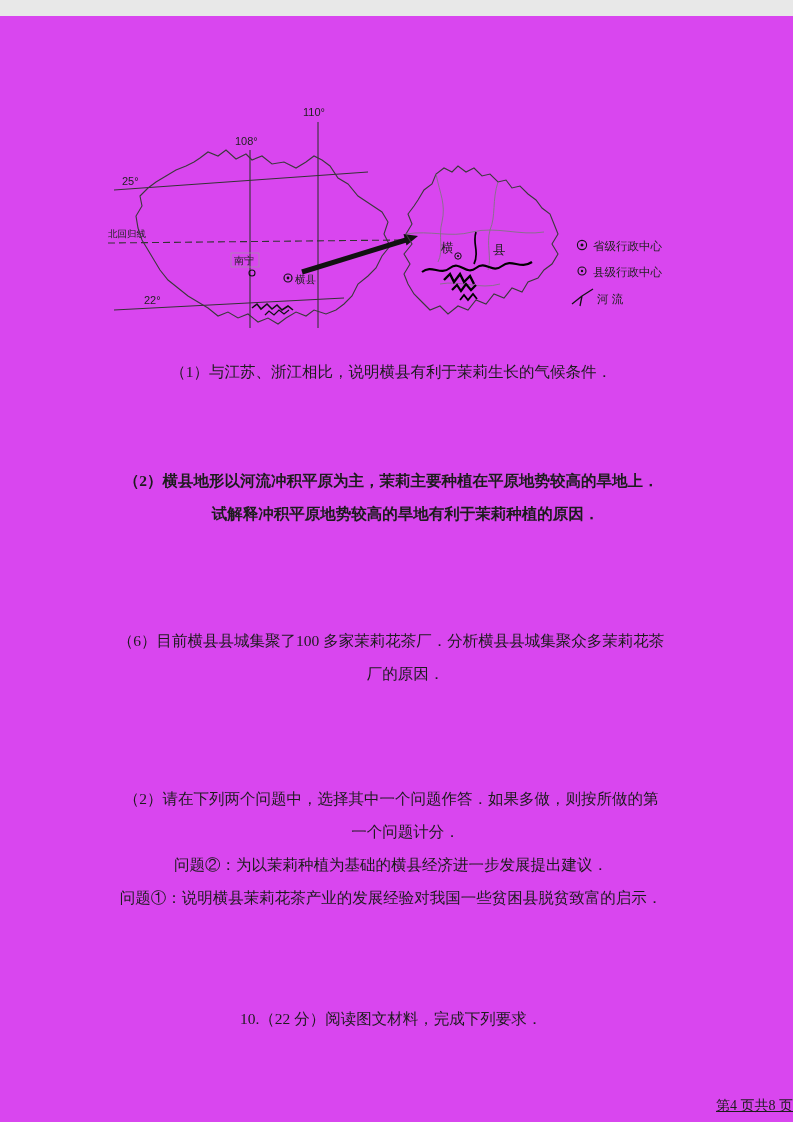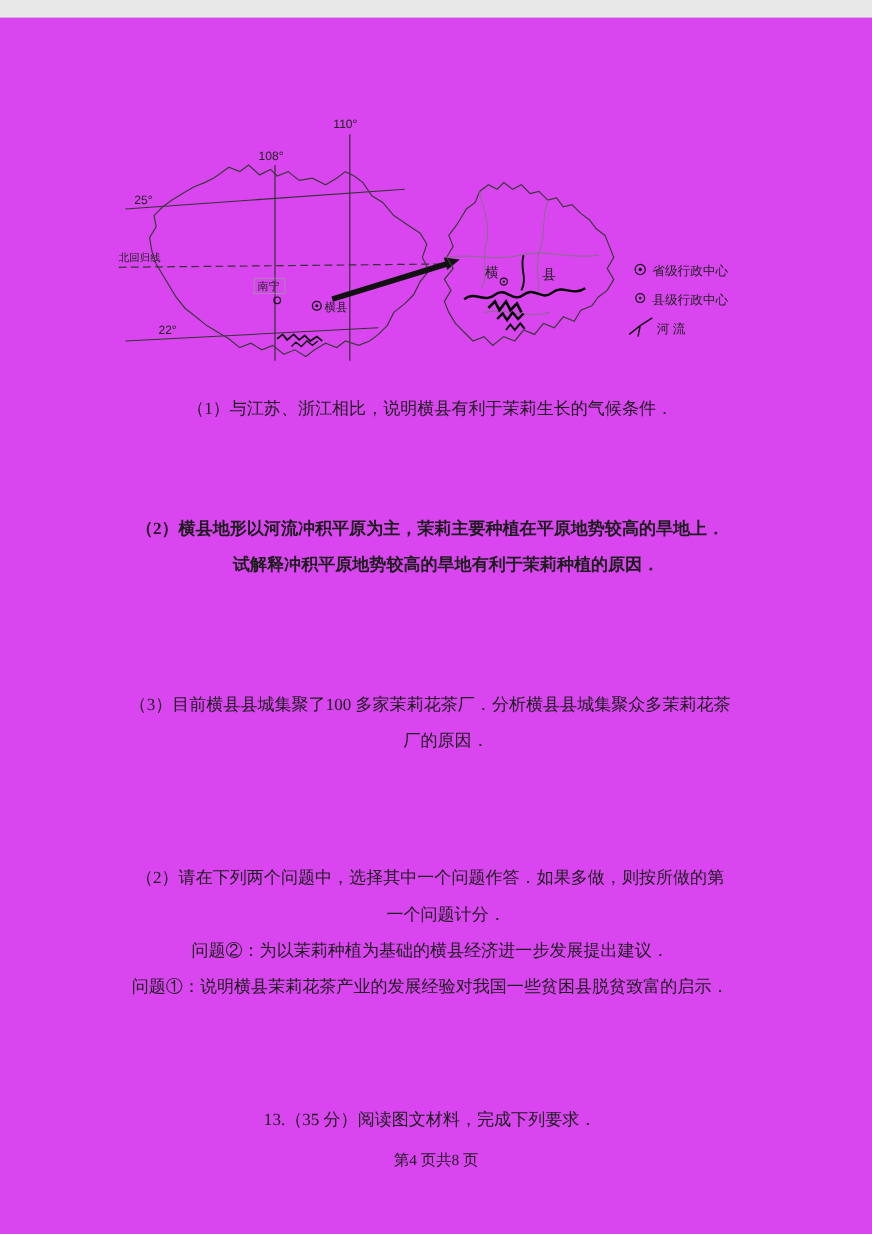--- a/index.html
+++ b/index.html
@@ -17,22 +17,22 @@
   .figure text{font-family:"Liberation Sans","DejaVu Sans",sans-serif;fill:#222;}
   .content{position:absolute;left:116px;top:328px;width:550px;font-size:15.5px;line-height:33px;text-align:center;}
   .content p{margin:0;}
   .q-hang{padding-left:29px;text-indent:-29px;}
   .mt-q1{margin-top:11px !important;}
   .mt-q2{margin-top:76px !important;font-weight:bold;}
   .mt-q3{margin-top:94px !important;}
   .mt-q4{margin-top:92px !important;}
   .mt-q13{margin-top:88px !important;}
   .footer{
-    position:absolute;top:1030px;left:0;right:0;
-    text-align:center;font-size:14px;color:#1c1c1c;
+    position:absolute;top:1081px;left:0;right:0;
+    text-align:right;font-size:14px;color:#1c1c1c;text-decoration:underline;
   }
 </style>
 </head>
 <body>
 
 <div class="page">
 
   <div class="figure">
     <svg width="620" height="240" viewBox="0 0 620 240">
 
@@ -95,22 +95,22 @@
 
         <path d="M472,200 L482,192 M493,185 L482,192 M482,192 L480,202" fill="none" stroke="#111" stroke-width="1.3"></path>
         <text x="497" y="199" font-size="11.5">河 流</text>
       </g>
     </svg>
   </div>
 
   <div class="content">
     <p class="q-hang mt-q1">（1）与江苏、浙江相比，说明横县有利于茉莉生长的气候条件．</p>
     <p class="q-hang mt-q2">（2）横县地形以河流冲积平原为主，茉莉主要种植在平原地势较高的旱地上．试解释冲积平原地势较高的旱地有利于茉莉种植的原因．</p>
-    <p class="q-hang mt-q3">（3）目前横县县城集聚了100 多家茉莉花茶厂．分析横县县城集聚众多茉莉花茶厂的原因．</p>
+    <p class="q-hang mt-q3">（6）目前横县县城集聚了100 多家茉莉花茶厂．分析横县县城集聚众多茉莉花茶厂的原因．</p>
     <p class="q-hang mt-q4">（2）请在下列两个问题中，选择其中一个问题作答．如果多做，则按所做的第一个问题计分．</p>
     <p>问题②：为以茉莉种植为基础的横县经济进一步发展提出建议．</p>
     <p>问题①：说明横县茉莉花茶产业的发展经验对我国一些贫困县脱贫致富的启示．</p>
-    <p class="mt-q13">13.（35 分）阅读图文材料，完成下列要求．</p>
+    <p class="mt-q13">10.（22 分）阅读图文材料，完成下列要求．</p>
   </div>
 
   <div class="footer">第4 页共8 页</div>
 
 </div>
 
 </body></html>

